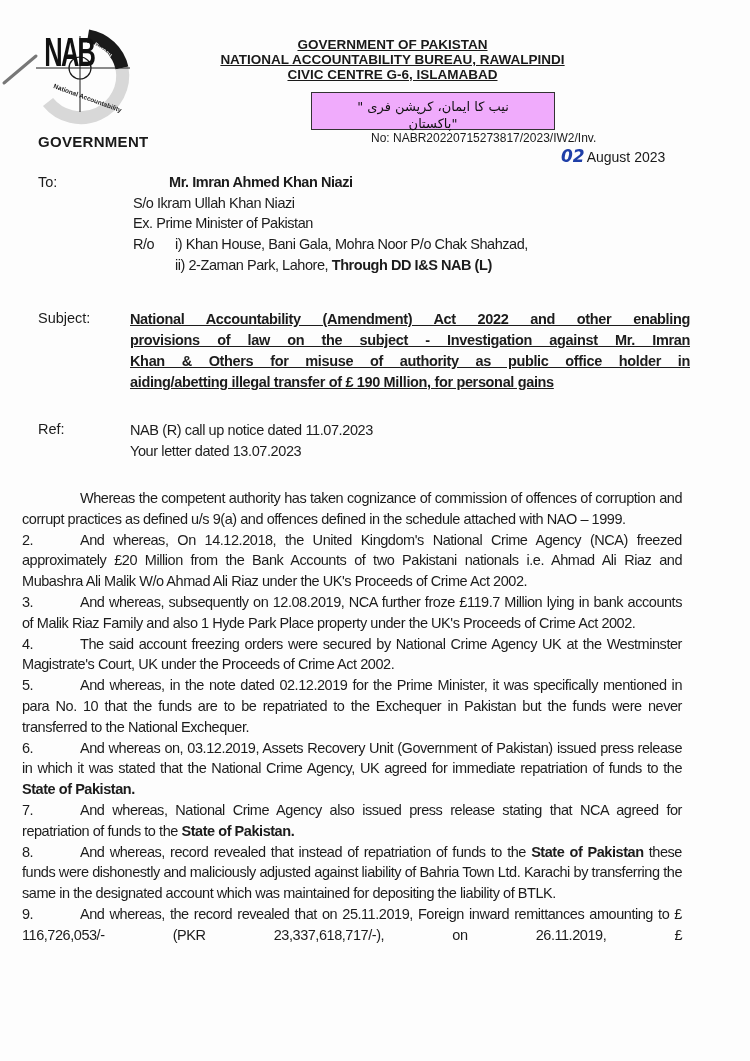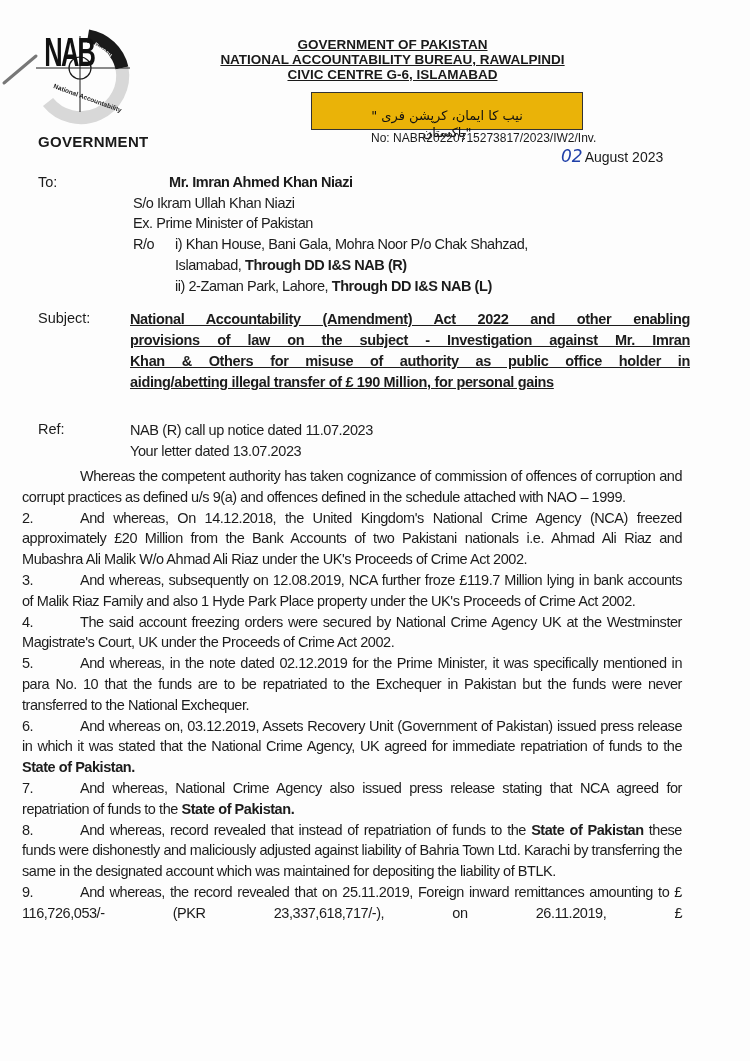--- a/index.html
+++ b/index.html
@@ -7,38 +7,38 @@
     .page { position: absolute; inset: 0; background: #fdfdfd; }
 
     
     .logo { position: absolute; left: 0; top: 20px; width: 150px; height: 120px; padding-left: 43px; }
     .logo svg { position: absolute; left: 0; top: 0; }
     .logo-city { position: absolute; left: 38px; top: 113px; font-weight: bold; font-size: 15px; letter-spacing: 0.3px; color: #1a1a1a; }
 
     
     .header { position: absolute; left: 220px; top: 37px; width: 345px; text-align: center; }
     .header-line { font-weight: bold; font-size: 13.5px; line-height: 15px; text-decoration: underline; color: #1a1a1a; white-space: nowrap; }
-    .motto-box { position: absolute; left: 311px; top: 92px; width: 272px; height: 38px; border: 1.5px solid #333; background: #eab308; box-sizing: border-box; direction: rtl; text-align: center; font-family: "DejaVu Sans", sans-serif; font-size: 13px; line-height: 17px; padding-top: 14px; color: #111; }
+    .motto-box { position: absolute; left: 311px; top: 92px; width: 244px; height: 38px; border: 1.5px solid #333; background: #f0abfc; box-sizing: border-box; direction: rtl; text-align: center; font-family: "DejaVu Sans", sans-serif; font-size: 13px; line-height: 17px; padding-top: 5px; color: #111; }
     .ref-no { position: absolute; left: 371px; top: 131px; font-size: 12px; color: #1a1a1a; white-space: nowrap; }
     .date-line { position: absolute; left: 561px; top: 146px; font-size: 14px; color: #1a1a1a; white-space: nowrap; }
-    .date-day { font-family: "DejaVu Sans", sans-serif; font-style: italic; font-weight: normal; color: #1f3fa8; font-size: 17px; margin-right: 2px; }
+    .date-day { font-family: "DejaVu Sans", sans-serif; font-style: italic; font-weight: bold; color: #1f3fa8; font-size: 17px; margin-right: 2px; }
     .label { position: absolute; left: 38px; font-size: 14.5px; }
     .to-block { position: absolute; left: 133px; top: 172px; width: 560px; line-height: 20.7px; font-size: 14.5px; }
     .to-block .row { white-space: nowrap; letter-spacing: -0.45px; }
     .to-block .indent { display: inline-block; width: 42px; }
     .to-block .sub { padding-left: 42px; }
     .to-name { font-weight: bold; margin-left: 36px; }
 
     .subject { position: absolute; left: 130px; top: 309px; width: 560px; font-weight: bold; font-size: 14.5px; line-height: 21px; text-decoration: underline; text-align: justify; text-align-last: justify; letter-spacing: -0.35px; }
     .subject .last { text-align-last: left; }
     .ref-lines { position: absolute; left: 130px; top: 420px; font-size: 14.5px; line-height: 21px; letter-spacing: -0.4px; white-space: nowrap; }
 
     .body-text { position: absolute; left: 22px; top: 466px; width: 660px; font-size: 14.5px; line-height: 20.8px; letter-spacing: -0.45px; }
     .para { margin: 0; text-align: justify; }
-    .para.first { text-indent: 58px; }
+    .para.first { text-indent: 58px; margin-top: 22px; }
     .para .num { display: inline-block; width: 58px; }
     .b { font-weight: bold; }
   </style>
 </head>
 <body>
 
 <div class="page">
 
   <div class="logo">
     <svg width="150" height="110" viewBox="0 0 150 110">
@@ -75,21 +75,20 @@
   <div class="date-line">
     <span class="date-day">02</span><span>August 2023</span>
   </div>
 
   <div class="label" style="top:174px;">To:</div>
   <div class="to-block">
     <div class="row to-name">Mr. Imran Ahmed Khan Niazi</div>
     <div class="row">S/o Ikram Ullah Khan Niazi</div>
     <div class="row">Ex. Prime Minister of Pakistan</div>
     <div class="row"><span class="indent">R/o</span><span>i) Khan House, Bani Gala, Mohra Noor P/o Chak Shahzad,</span></div>
-    <div class="row sub"><span>Islamabad, </span><span class="b">Through DD I&amp;S NAB (R)</span></div>
     <div class="row sub"><span>ii) 2-Zaman Park, Lahore, </span><span class="b">Through DD I&amp;S NAB (L)</span></div>
   </div>
 
   <div class="label" style="top:310px;">Subject:</div>
   <div class="subject">
     <div>National Accountability (Amendment) Act 2022 and other enabling</div>
     <div>provisions of law on the subject - Investigation against Mr. Imran</div>
     <div>Khan &amp; Others for misuse of authority as public office holder in</div>
     <div class="last">aiding/abetting illegal transfer of £ 190 Million, for personal gains</div>
   </div>

